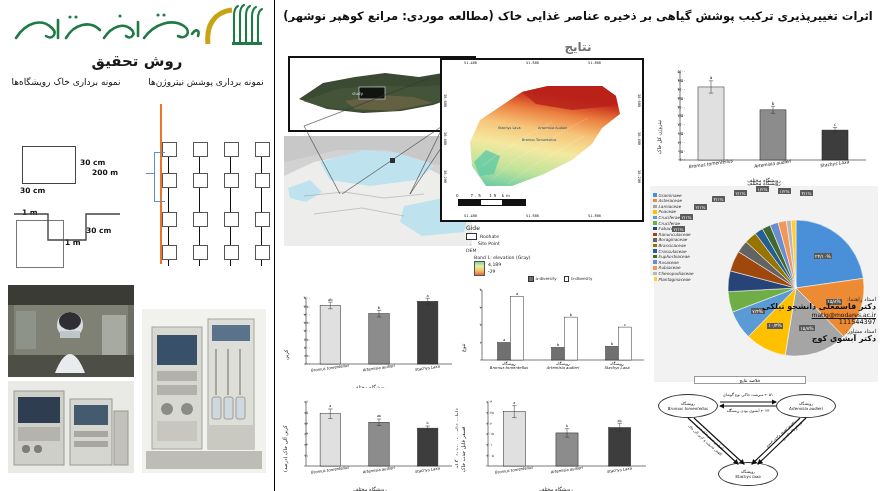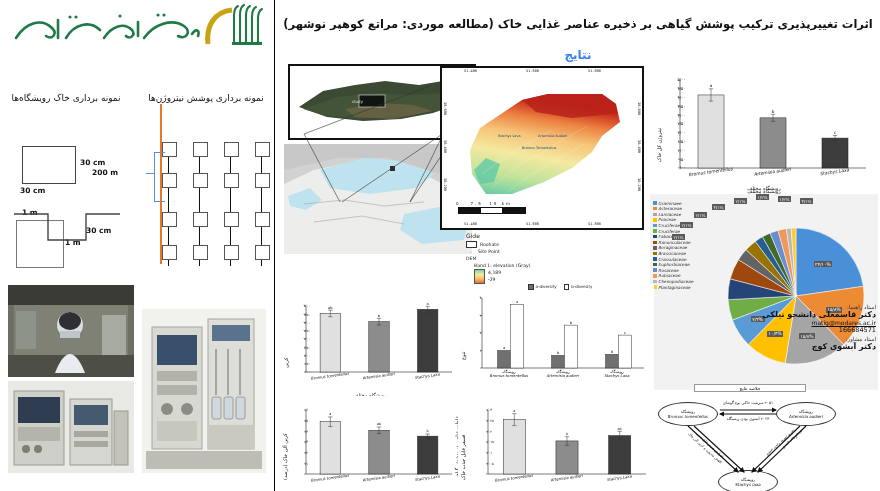--- a/index.html
+++ b/index.html
@@ -22,21 +22,21 @@
   .logo-text{position:absolute;right:70px;top:4px;width:196px;height:40px;}
   .logo-text svg{display:block;}
 
   .method-title{
     position:absolute;left:0;top:52px;width:274px;
     text-align:center;font-size:15px;font-weight:bold;color:#1a1a1a;
     direction:rtl;
   }
 
   .method-heads{position:absolute;left:0;top:76px;width:274px;height:34px;}
-  .mh{position:absolute;top:0;text-align:center;font-size:9px;color:#111;line-height:1.45;direction:rtl;margin-top:16px;}
+  .mh{position:absolute;top:0;text-align:center;font-size:9px;color:#111;line-height:1.45;direction:rtl;}
   .mh-cover{right:8px;width:120px;}
   .mh-soil{left:8px;width:116px;}
 
   .method-split{position:absolute;left:160px;top:104px;width:2px;height:160px;background:#E8762B;}
 
   
   .transect{position:absolute;right:10px;top:140px;width:140px;height:130px;}
   .tline{position:absolute;top:4px;width:1px;height:122px;background:#111;}
   .quad{position:absolute;width:13px;height:13px;border:1px solid #555;background:#fff;}
   .brace{position:absolute;left:30px;top:12px;width:10px;height:48px;border:1.4px solid #5B8FD4;border-right:none;}
@@ -54,32 +54,32 @@
   .soil-lbl-depth{position:absolute;left:80px;top:84px;font-size:7.5px;font-weight:bold;direction:ltr;color:#111;}
 
   
   .photos{position:absolute;left:0;bottom:6px;width:274px;height:200px;}
   .photo{position:absolute;overflow:hidden;}
   .photo-lab{left:8px;top:0;width:126px;height:92px;border:0;}
   .photo-mach1{left:8px;top:96px;width:126px;height:92px;}
   .photo-mach2{left:142px;top:24px;width:124px;height:164px;}
 
   
-  .right-col{position:absolute;left:276px;top:8px;width:604px;height:347px;}
+  .right-col{position:absolute;left:276px;top:0;width:604px;height:347px;}
 
   .main-title{
     position:absolute;left:0;top:8px;width:604px;text-align:center;
     font-size:11.5px;font-weight:bold;color:#111;direction:rtl;line-height:1.4;
   }
   .student-block{position:absolute;right:300px;top:28px;width:120px;text-align:center;direction:rtl;}
   .student-lbl{font-size:5.5px;color:#333;}
   .student-name{font-size:7.5px;color:#111;}
   .results-word{
     position:absolute;left:0;top:40px;width:604px;text-align:center;
-    font-size:12px;font-weight:bold;color:#3b82f6;direction:rtl;
+    font-size:12px;font-weight:bold;color:#737373;direction:rtl;
   }
 
   
   .map-block{position:absolute;left:4px;top:56px;width:372px;height:222px;}
 
   .sat-frame{position:absolute;left:8px;top:0;width:184px;height:72px;border:2px solid #111;background:#fff;}
   .sat-img{position:absolute;inset:3px;}
   .iran-map{position:absolute;left:4px;top:80px;width:188px;height:110px;background:#d9d9d9;overflow:hidden;border:0;}
   .connector{position:absolute;stroke:#333;stroke-width:.6;fill:none;}
 
@@ -185,20 +185,21 @@
             <circle cx="62" cy="9" r="1.6"></circle>
               <circle cx="68" cy="9" r="1.6"></circle>
             <circle cx="112" cy="8" r="1.6"></circle>
               <circle cx="150" cy="7" r="1.6"></circle>
             <circle cx="156" cy="7" r="1.6"></circle>
           </g>
         </svg>
       </div>
     </div>
 
+    <div class="method-title">روش تحقیق</div>
 
     <div class="method-heads">
       <div class="mh mh-cover">نمونه برداری پوشش نیتروژن‌ها</div>
       <div class="mh mh-soil">نمونه برداری خاک رویشگاه‌ها</div>
     </div>
 
     <div class="method-split"></div>
 
     <div class="transect">
       <div class="tline" style="left:44px"></div>
@@ -805,19 +806,19 @@
       <div class="diag-txt" style="left:36px;top:40px;transform:rotate(42deg)">کاهش نیتروژن و کربن آلی خاک</div>
       <div class="diag-txt" style="left:44px;top:40px;transform:rotate(42deg)">افزایش فسفر قابل جذب</div>
       <div class="diag-txt" style="left:150px;top:40px;transform:rotate(138deg)">کاهش تنوع گونه‌ای</div>
       <div class="diag-txt" style="left:142px;top:40px;transform:rotate(138deg)">کاهش ذخیره عناصر غذایی</div>
     </div>
 
     <div class="sup-block">
       <div class="sup-lbl">استاد راهنما:</div>
       <div class="sup-name">دکتر قاسمعلی دانشجو تیلکی</div>
       <div class="sup-mail">matig@modares.ac.ir</div>
-      <div class="sup-phone">166684571</div>
+      <div class="sup-phone">111544397</div>
       <div class="sup-lbl" style="margin-top:2px">استاد مشاور:</div>
       <div class="sup-name">دکتر آبشوی کوچ</div>
     </div>
 
   </div>
 </div>
 
 </body></html>

